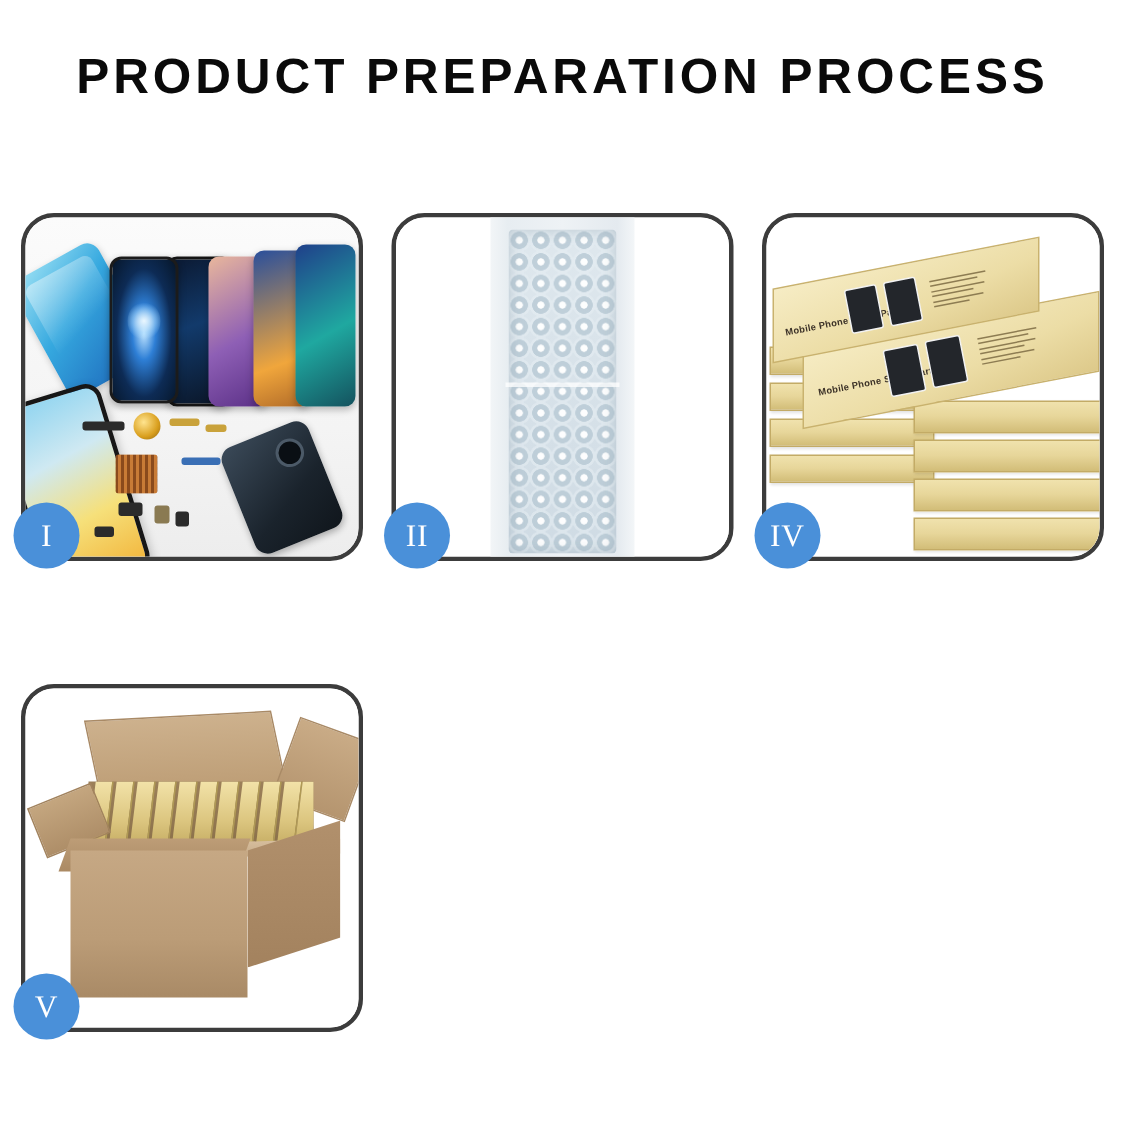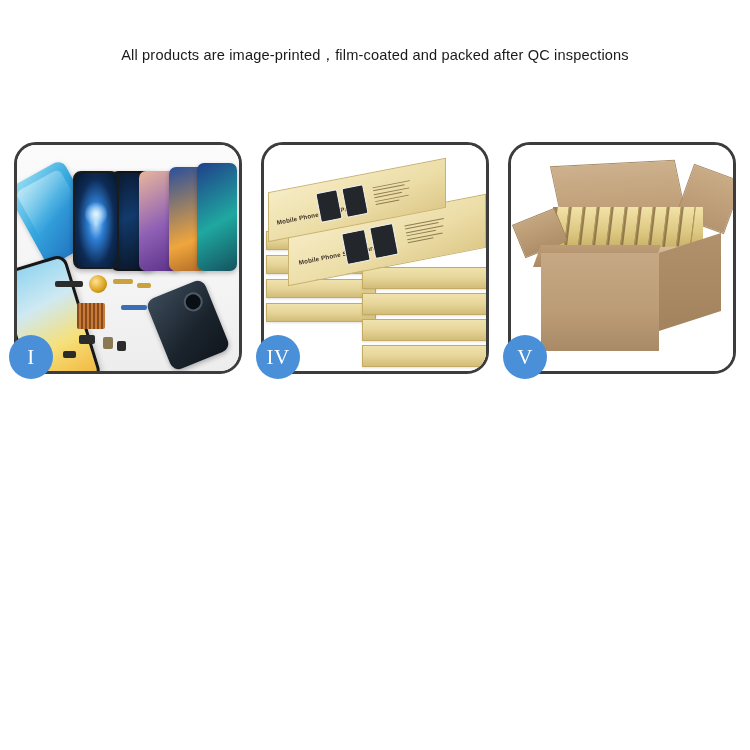--- a/index.html
+++ b/index.html
@@ -302,21 +302,21 @@
     background:rgba(140,115,86,.45);
   }
   .s-tab{position:absolute;width:16px;height:14px;background:rgba(148,122,92,.5);border-radius:1px;}
 </style>
 </head>
 <body>
 
 <div class="page">
 
   <div class="header">
-    <div class="subtitle">All products are image-printed，film-coated and packed after QC inspections</div>
+    <div class="title">PRODUCT PREPARATION PROCESS</div>
   </div>
 
   <div class="grid">
 
     <div class="panel">
       <div class="canvas p1">
         <div class="blue-film"></div>
         <div class="phone-fan">
           <div class="fanphone fp1"></div>
           <div class="fanphone fp2"></div>
@@ -333,20 +333,29 @@
         <div class="sp" style="left:38px;top:136px;width:28px;height:6px;"></div>
         <div class="sp" style="left:62px;top:190px;width:16px;height:9px;"></div>
         <div class="sp" style="left:86px;top:192px;width:10px;height:12px;background:#8a7a52;"></div>
         <div class="sp" style="left:100px;top:196px;width:9px;height:10px;"></div>
         <div class="sp" style="left:46px;top:206px;width:13px;height:7px;"></div>
         <div class="sp" style="left:120px;top:138px;width:14px;height:5px;background:#c9a23b;"></div>
       </div>
       <div class="badge">I</div>
     </div>
 
+    <div class="panel">
+      <div class="canvas p2">
+        <div class="pouch">
+          <div class="bubbles"></div>
+          <div class="pouch-seam"></div>
+        </div>
+      </div>
+      <div class="badge">II</div>
+    </div>
 
 
     <div class="panel">
       <div class="canvas p4">
         <div class="stack">
 
           <div class="sbox" style="left:0px;top:62px;width:108px;height:17px;"></div>
           <div class="sbox" style="left:0px;top:86px;width:108px;height:17px;"></div>
           <div class="sbox" style="left:0px;top:110px;width:108px;height:17px;"></div>
           <div class="sbox" style="left:0px;top:134px;width:108px;height:17px;"></div>

